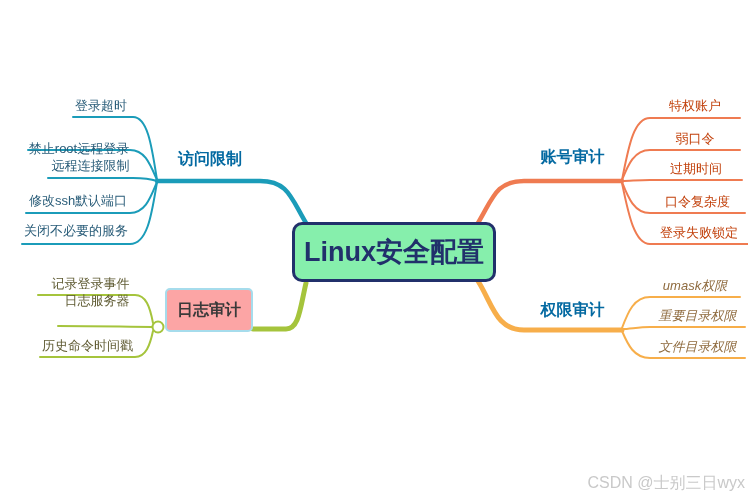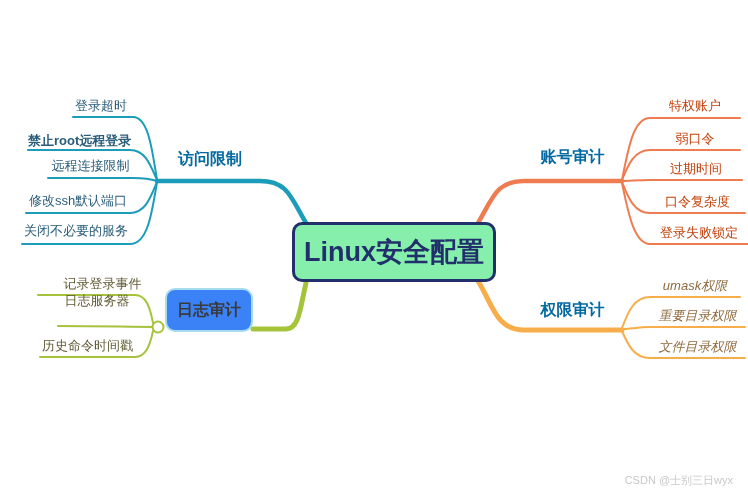--- a/index.html
+++ b/index.html
@@ -11,25 +11,25 @@
   .b0{color:#2a5d79;}
   .b1{color:#c2410c;}
   .b2{color:#5f5b33;}
   .b3{color:#8f6b3f;font-style:italic;}
   .branch-label{font-size:16px;font-weight:bold;color:#0369a1;height:18px;line-height:18px;}
   .center-node{position:absolute;left:292px;top:222px;width:204px;height:60px;
                border:3px solid #21306b;border-radius:10px;background:#86efac;
                display:flex;align-items:center;justify-content:center;
                font-size:27px;font-weight:bold;color:#21306b;box-sizing:border-box;}
   .log-box{position:absolute;left:165px;top:288px;width:88px;height:44px;
-           border:2px solid #a6dcec;border-radius:10px;background:#3b82f6;
+           border:2px solid #a6dcec;border-radius:5px;background:#fca5a5;
            display:flex;align-items:center;justify-content:center;
            font-size:16px;font-weight:bold;color:#3a3a3a;box-sizing:border-box;}
-  .watermark{position:absolute;left:548px;top:473px;width:185px;text-align:right;
-             font-size:11px;color:#c9c9c9;}
+  .watermark{position:absolute;left:560px;top:473px;width:185px;text-align:right;
+             font-size:16px;color:#c9c9c9;}
 </style>
 </head>
 <body>
 
 <div class="stage">
 
   <svg width="748" height="500" viewBox="0 0 748 500" fill="none">
 
     <path d="M306,223 C291,198 288,181 260,181 L157,181" stroke-width="4.5" stroke-linecap="round" stroke="#1b9cb9"></path>
     <path d="M73,117 L133,117 C148,117 152,148 157,180" stroke-width="2" stroke-linecap="round" stroke="#1b9cb9"></path>
@@ -54,34 +54,34 @@
     <path d="M478,281 C493,305 496,330 524,330 L622,330" stroke-width="5" stroke-linecap="round" stroke="#f7ae4a"></path>
     <path d="M740,297 L650,297 C634,297 628,312 622,328" stroke-width="2" stroke-linecap="round" stroke="#f7ae4a"></path>
     <path d="M745,327 L650,327 C638,327 630,329 622,329" stroke-width="2" stroke-linecap="round" stroke="#f7ae4a"></path>
     <path d="M745,358 L650,358 C634,358 628,345 622,331" stroke-width="2" stroke-linecap="round" stroke="#f7ae4a"></path>
   </svg>
 
   <div class="center-node">Linux安全配置</div>
 
   <div class="lbl branch-label" style="left:172px;top:150px;width:76px;">访问限制</div>
   <div class="lbl sub b0" style="left:68px;top:97px;width:66px;">登录超时</div>
-  <div class="lbl sub b0" style="left:28px;top:132px;width:102px;font-weight:bold;">禁止root远程登录</div>
+  <div class="lbl sub b0" style="left:28px;top:140px;width:102px;">禁止root远程登录</div>
   <div class="lbl sub b0" style="left:48px;top:157px;width:85px;">远程连接限制</div>
   <div class="lbl sub b0" style="left:26px;top:192px;width:104px;">修改ssh默认端口</div>
   <div class="lbl sub b0" style="left:22px;top:222px;width:108px;">关闭不必要的服务</div>
 
   <div class="lbl branch-label" style="left:535px;top:148px;width:75px;">账号审计</div>
   <div class="lbl sub b1" style="left:650px;top:97px;width:90px;">特权账户</div>
   <div class="lbl sub b1" style="left:650px;top:130px;width:90px;">弱口令</div>
   <div class="lbl sub b1" style="left:650px;top:160px;width:92px;">过期时间</div>
   <div class="lbl sub b1" style="left:650px;top:193px;width:95px;">口令复杂度</div>
   <div class="lbl sub b1" style="left:650px;top:224px;width:98px;">登录失败锁定</div>
 
   <div class="log-box">日志审计</div>
-  <div class="lbl sub b2" style="left:54px;top:275px;width:97px;">记录登录事件</div>
+  <div class="lbl sub b2" style="left:42px;top:275px;width:97px;">记录登录事件</div>
   <div class="lbl sub b2" style="left:52px;top:292px;width:90px;">日志服务器</div>
   <div class="lbl sub b2" style="left:40px;top:337px;width:95px;">历史命令时间戳</div>
 
   <div class="lbl branch-label" style="left:535px;top:301px;width:75px;">权限审计</div>
   <div class="lbl sub b3" style="left:650px;top:277px;width:90px;">umask权限</div>
   <div class="lbl sub b3" style="left:650px;top:307px;width:95px;">重要目录权限</div>
   <div class="lbl sub b3" style="left:650px;top:338px;width:95px;">文件目录权限</div>
 
   <div class="watermark">CSDN @士别三日wyx</div>
 </div>

